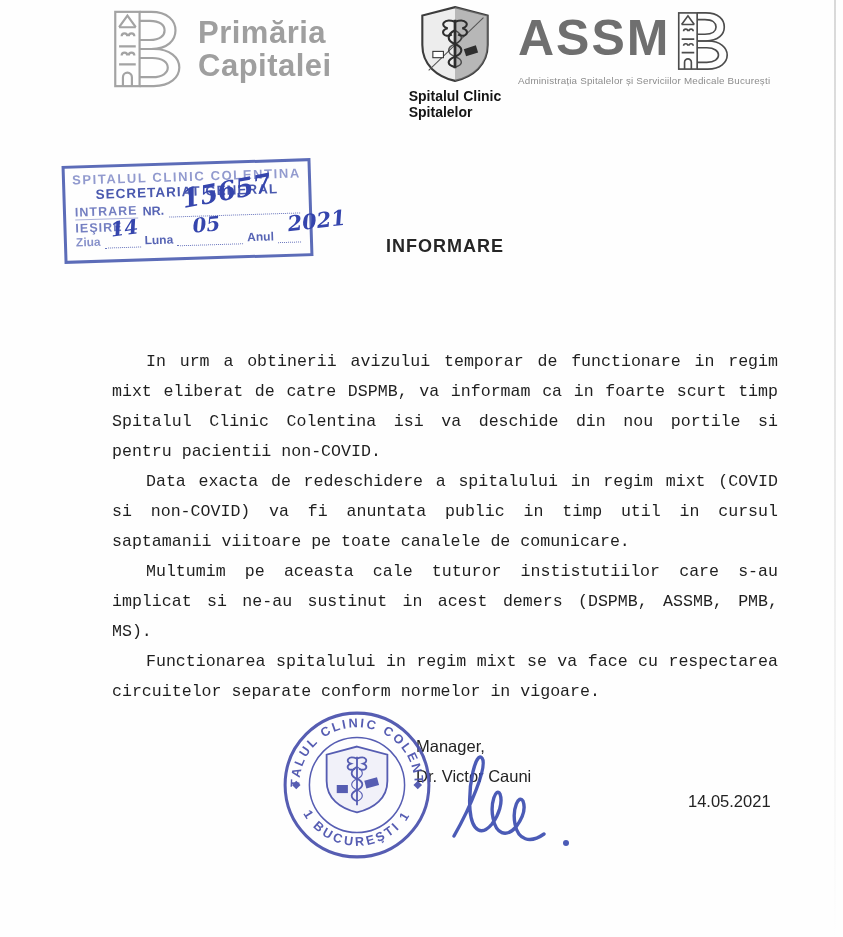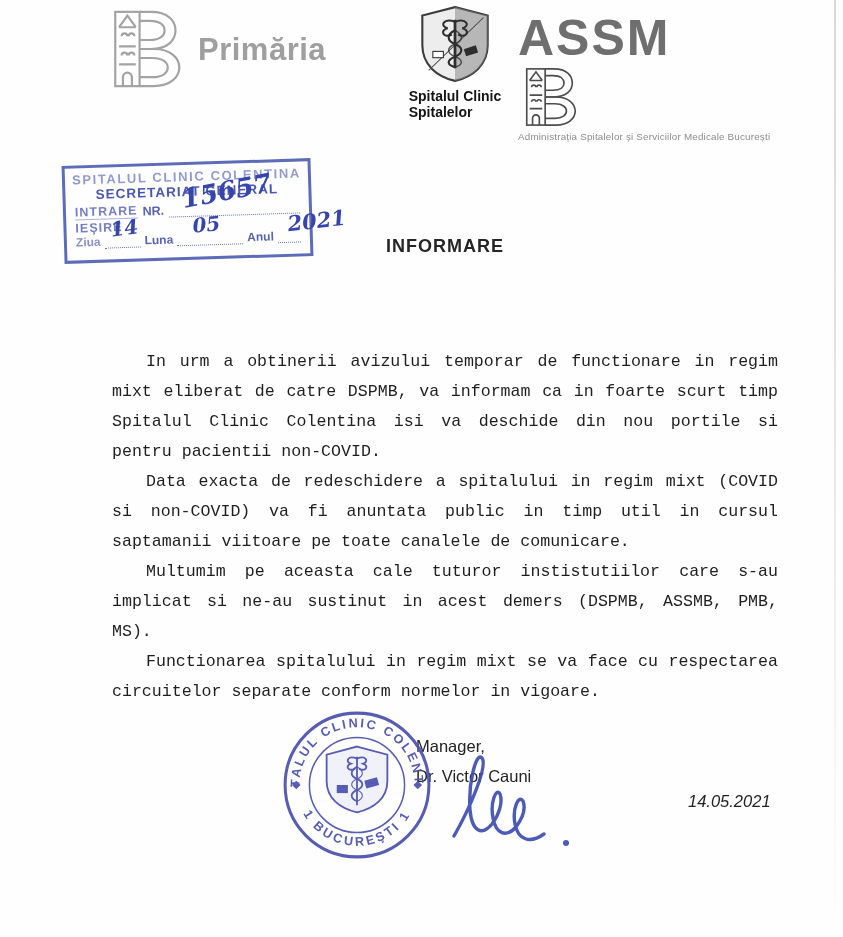--- a/index.html
+++ b/index.html
@@ -12,21 +12,21 @@
 
   
   .logo-primaria{position:absolute;left:106px;top:8px;display:flex;align-items:center;}
   .logo-primaria .txt{margin-left:12px;font-weight:bold;font-size:31px;line-height:33px;
     color:#9f9f9f;letter-spacing:.5px;}
   .logo-colentina{position:absolute;left:392px;top:5px;width:126px;display:flex;
     flex-direction:column;align-items:center;}
   .logo-colentina .cap{margin-top:5px;font-weight:bold;font-size:14px;line-height:16px;
     color:#141414;text-align:left;}
   .logo-assmb{position:absolute;left:518px;top:10px;width:260px;}
-  .logo-assmb .row{display:flex;align-items:flex-start;flex-direction:column;}
+  .logo-assmb .row{display:flex;align-items:flex-start;}
   .logo-assmb .acro{font-weight:bold;font-size:50px;line-height:56px;color:#6f6f6f;
     letter-spacing:2px;}
   .logo-assmb .cap{font-size:9.8px;color:#8c8c8c;margin-top:3px;letter-spacing:.2px;}
 
   
   .reg-stamp{position:absolute;left:63px;top:162px;width:243px;height:92px;
     border:3px solid rgba(56,76,168,.82);transform:rotate(-1.8deg);
     color:#3a4aa8;font-weight:bold;}
   .reg-stamp .l1{text-align:center;font-size:13px;letter-spacing:1.6px;opacity:.55;margin-top:4px;}
   .reg-stamp .l2{text-align:center;font-size:13.5px;letter-spacing:1px;opacity:.92;}
@@ -46,21 +46,21 @@
   .dots.w1{flex:0 0 36px;} .dots.w2{flex:0 0 66px;} .dots.w3{flex:1;}
 
   
   .doc-title{position:absolute;left:112px;top:236px;width:666px;text-align:center;
     font-weight:bold;font-size:18px;letter-spacing:1px;color:#262626;}
   .body-text{position:absolute;left:112px;top:347px;width:666px;
     font-size:16.6px;line-height:30px;color:#1f1f1f;text-align:justify;font-family:Liberation Mono, monospace;}
   .body-text p{margin:0;text-indent:34px;}
 
   .sig-block{position:absolute;left:416px;top:731px;font-size:16.5px;line-height:30px;color:#232323;}
-  .doc-date{position:absolute;left:688px;top:792px;font-size:16.5px;color:#232323;font-style:italic;}
+  .doc-date{position:absolute;left:688px;top:792px;font-size:16.5px;color:#232323;}
 
   .round-stamp{position:absolute;left:276px;top:704px;width:162px;height:162px;opacity:.93;}
   .signature{position:absolute;left:448px;top:748px;width:155px;height:112px;}
 </style>
 </head>
 <body>
 
 <div class="page">
   <div class="scan-edge"></div>
 
@@ -72,20 +72,21 @@
       <path d="M10 22 a2.2 2.2 0 0 1 4.4 0 M15.5 22 a2.2 2.2 0 0 1 4.4 0"></path>
       <path d="M10 37 a2.2 2.2 0 0 1 4.4 0 M15.5 37 a2.2 2.2 0 0 1 4.4 0"></path>
       <path d="M11 61 v-7 a3.5 3.5 0 0 1 7 0 v7"></path>
       <path d="M24 3 h9 c13 0 19 7 19 14.5 S46 32 33 32 h-9"></path>
       <path d="M24 10 h8 c8 0 11.5 3.5 11.5 7.5 S40 25 32 25 h-8"></path>
       <path d="M24 32 h11 c13 0 20 7 20 14.5 S48 61 35 61 h-11"></path>
       <path d="M24 39 h10 c8 0 12 3.5 12 7.5 S42 54 34 54 h-10"></path>
     </svg>
     <div class="txt">
       <div>Primăria</div>
+      <div>Capitalei</div>
     </div>
   </div>
 
   <div class="logo-colentina">
     <svg width="74" height="78" viewBox="0 0 70 74">
       <path d="M35 2 L66 10 V38 C66 57 52 68 35 72 C18 68 4 57 4 38 V10 Z" fill="#ededed" stroke="#3c3c3c" stroke-width="2"></path>
       <path d="M35 2 L66 10 V38 C66 57 52 68 35 72 Z" fill="#8a8a8a" opacity=".55"></path>
       <path d="M62 12 L10 62" stroke="#555" stroke-width="1"></path>
       <line x1="35" y1="14" x2="35" y2="60" stroke="#2e2e2e" stroke-width="2.6"></line>
       <path d="M35 16 C24 12 20 20 28 22 C20 24 24 32 32 28" fill="none" stroke="#2e2e2e" stroke-width="2"></path>

